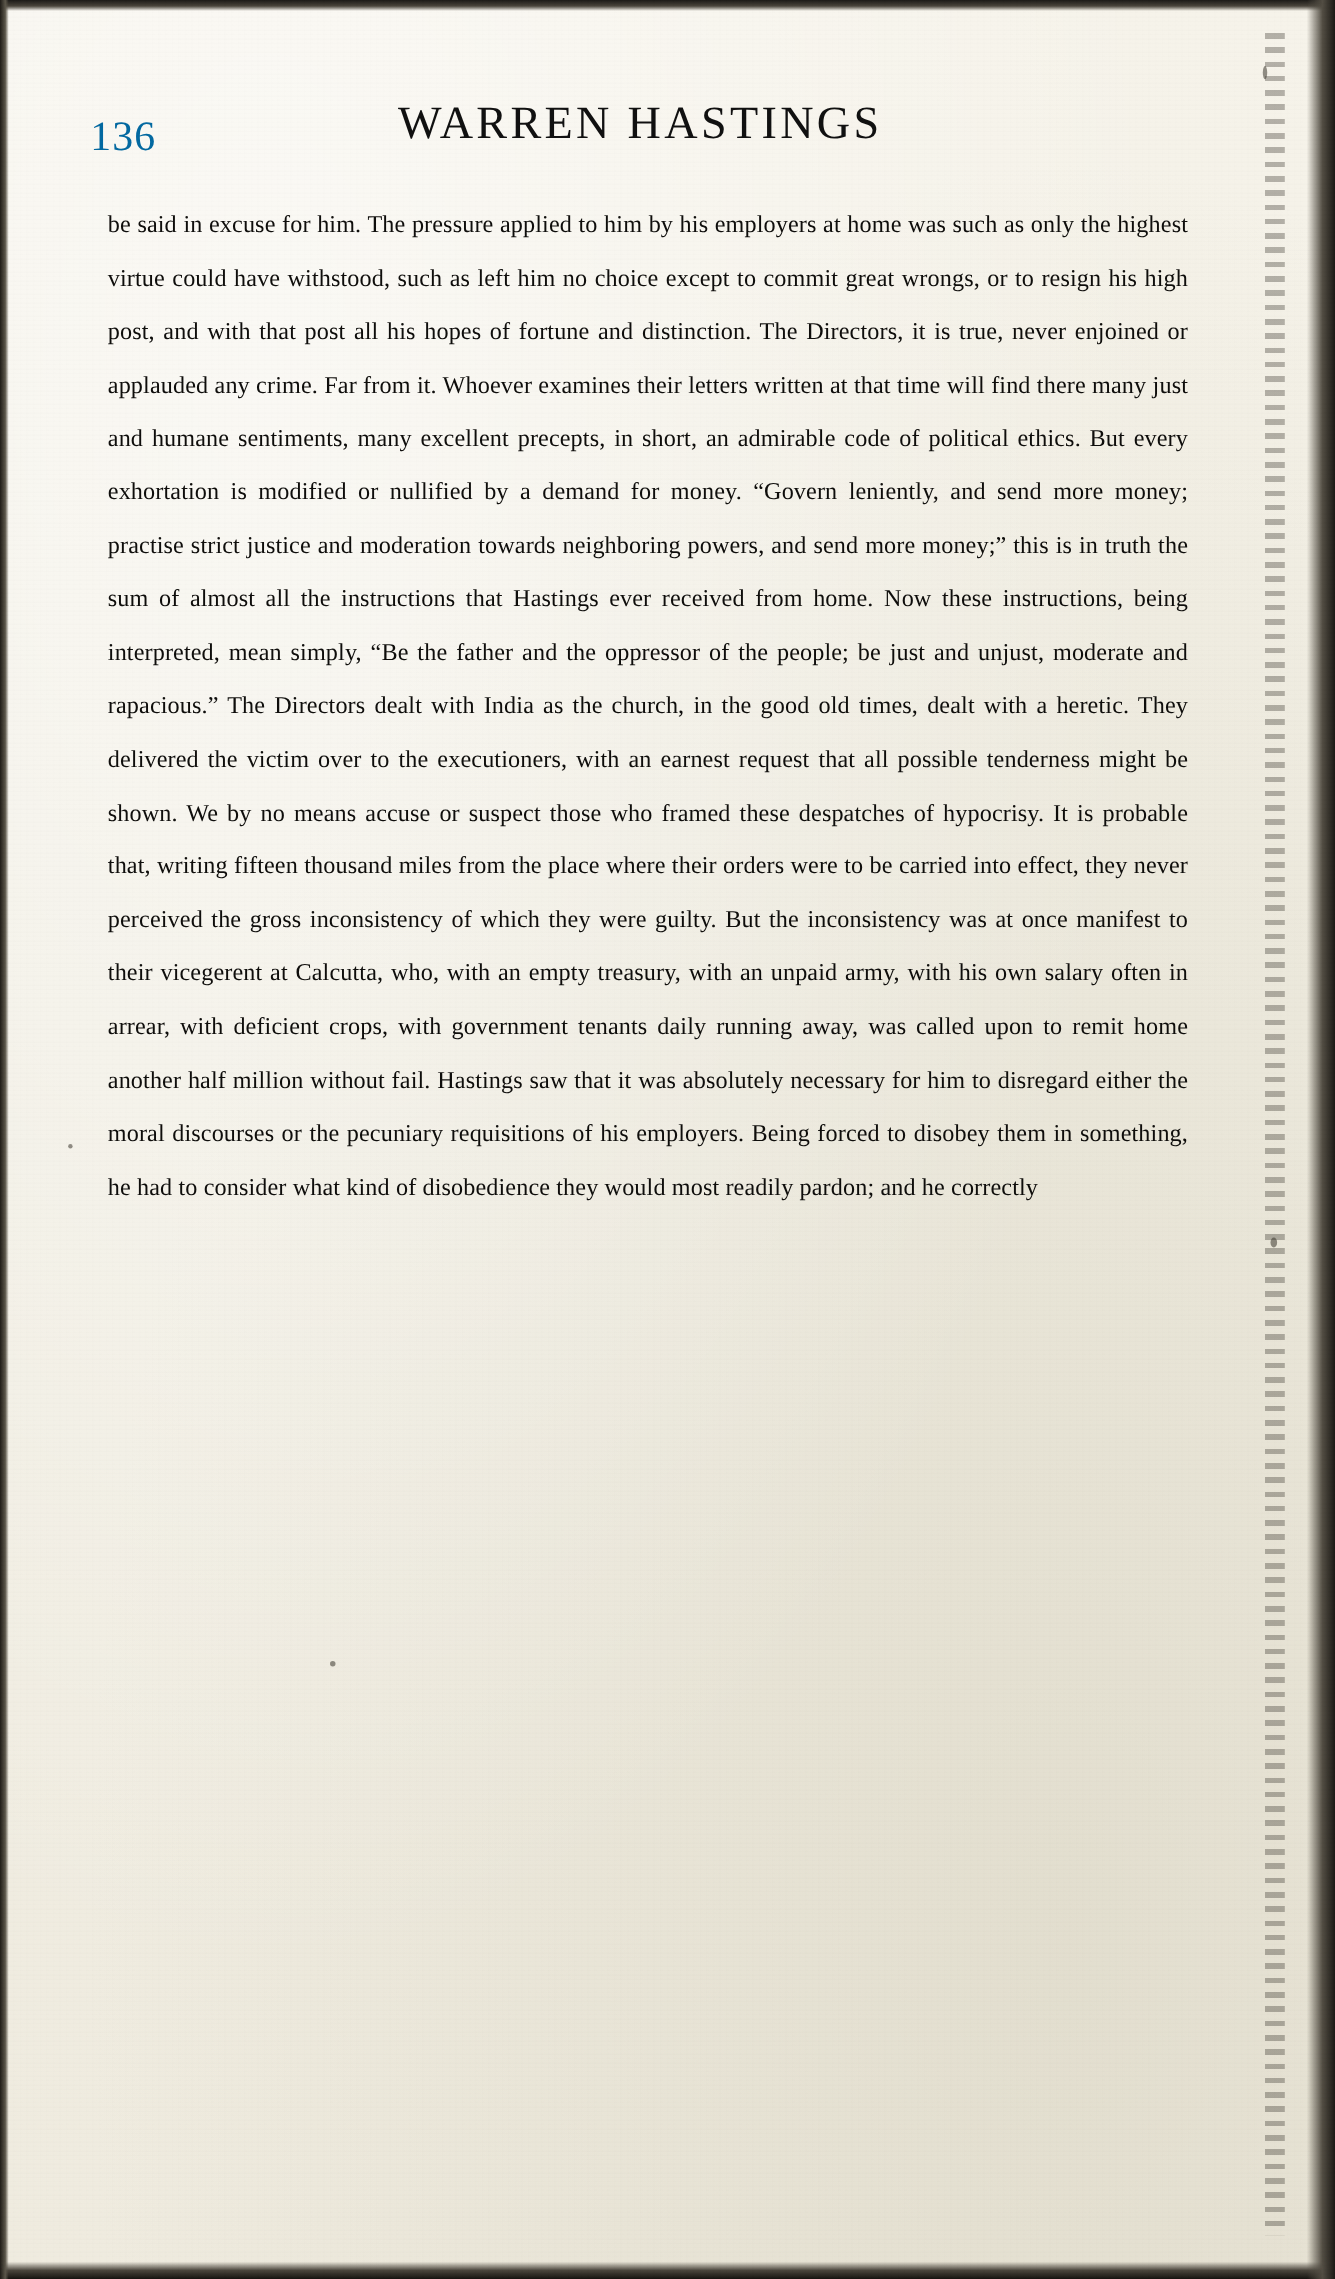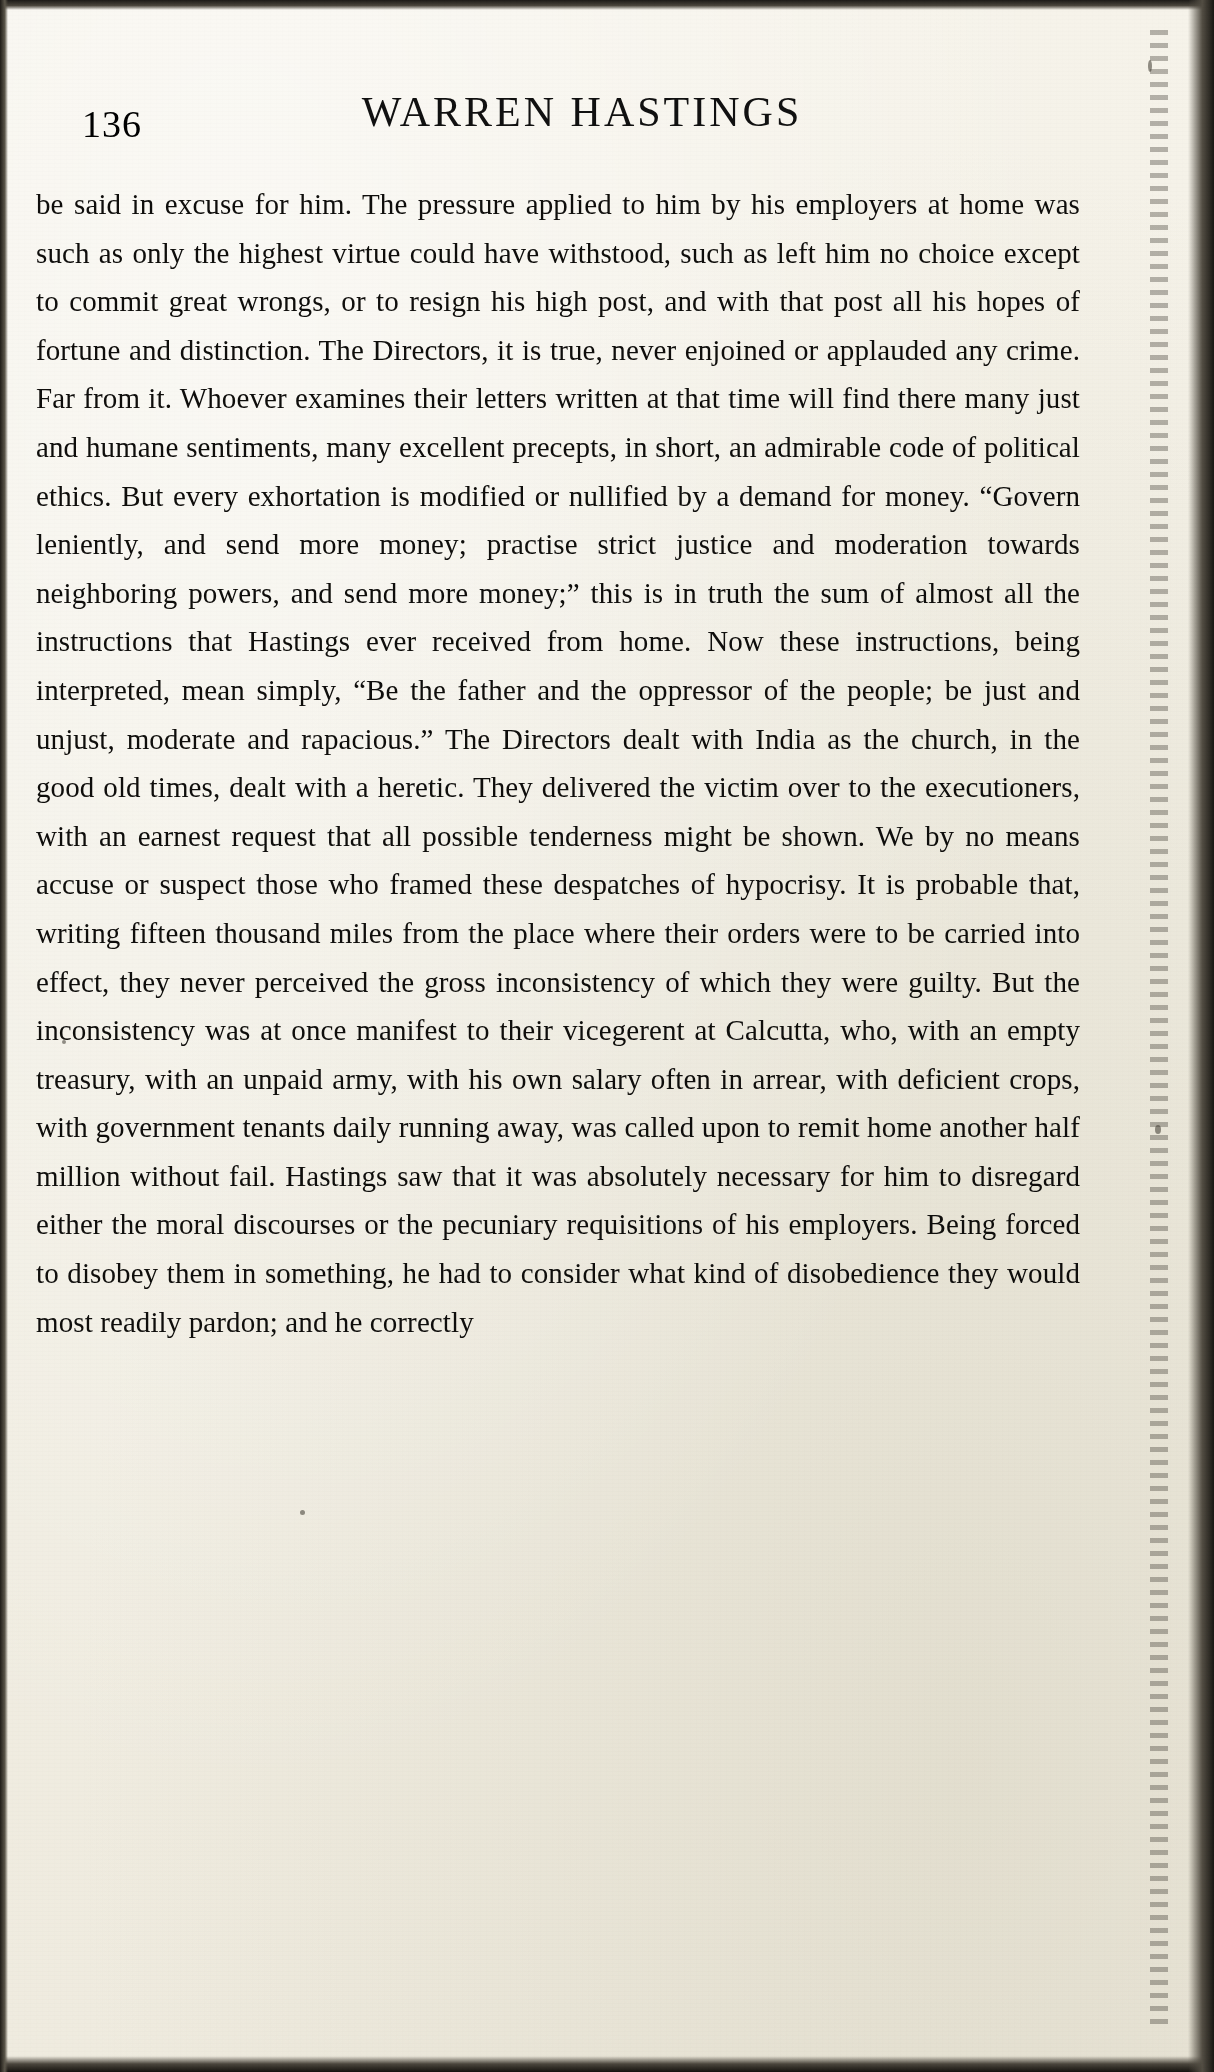--- a/index.html
+++ b/index.html
@@ -79,39 +79,39 @@
     margin: 88px 0 0 0;
     height: 70px;
   }
   .folio {
     position: absolute;
     left: 82px;
     top: 14px;
     font-family: "Liberation Serif", serif;
     font-size: 38px;
     letter-spacing: 1px;
-    color: #000000;
+    color: #0369a1;
   }
   .running-head {
     position: absolute;
     left: 0;
     right: 0;
     top: 0;
     text-align: center;
     font-family: "Liberation Serif", serif;
     font-size: 42px;
     letter-spacing: 3px;
     color: #111;
     padding-right: 50px;
   }
   .body-text {
-    margin: 22px 82px 0 36px;
+    margin: 22px 82px 0 98px;
     padding-right: 52px;
     font-family: "Liberation Serif", serif;
-    font-size: 29px;
+    font-size: 22px;
     line-height: 48.6px;
     color: #0f0e0c;
     text-align: justify;
     letter-spacing: 0.1px;
     -webkit-font-smoothing: none;
   }
   .body-text p {
     margin: 0;
     text-align: justify;
   }

